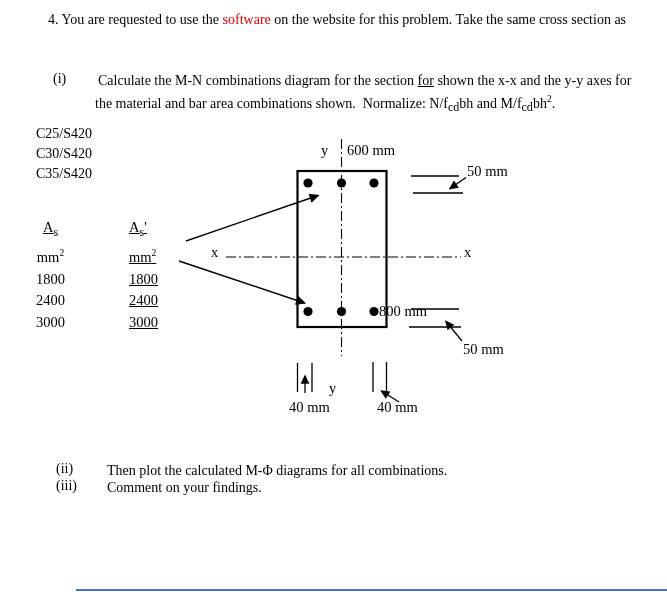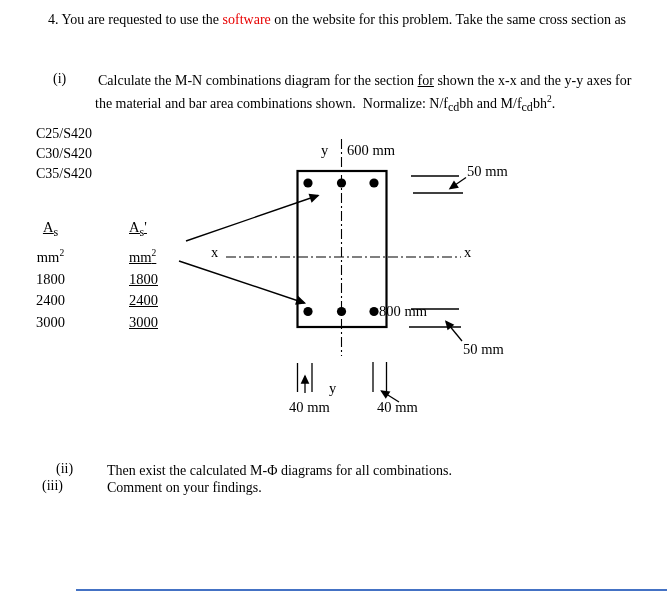--- a/index.html
+++ b/index.html
@@ -118,17 +118,17 @@
 <div class="abs dlabel" style="left:211px; top:244px;">x</div>
 <div class="abs dlabel" style="left:464px; top:244px;">x</div>
 <div class="abs dlabel" style="left:379px; top:263px;margin-top:40px;">800 mm</div>
 <div class="abs dlabel" style="left:467px; top:163px;">50 mm</div>
 <div class="abs dlabel" style="left:463px; top:341px;">50 mm</div>
 <div class="abs dlabel" style="left:329px; top:380px;">y</div>
 <div class="abs dlabel" style="left:289px; top:399px;">40 mm</div>
 <div class="abs dlabel" style="left:377px; top:399px;">40 mm</div>
 
 <div class="abs marker" style="left:56px; top:461px;">(ii)</div>
-<div class="abs item-text" style="left:107px; top:461px;">Then exist the calculated M-Φ diagrams for all combinations.</div>
-<div class="abs marker" style="left:42px; top:478px;">(iii)</div>
+<div class="abs item-text" style="left:107px; top:461px;">Then plot the calculated M-Φ diagrams for all combinations.</div>
+<div class="abs marker" style="left:56px; top:478px;">(iii)</div>
 <div class="abs item-text" style="left:107px; top:478px;">Comment on your findings.</div>
 
 <div class="bottom-rule" style="background: rgb(68, 114, 196);"></div>
 
 </body></html>

